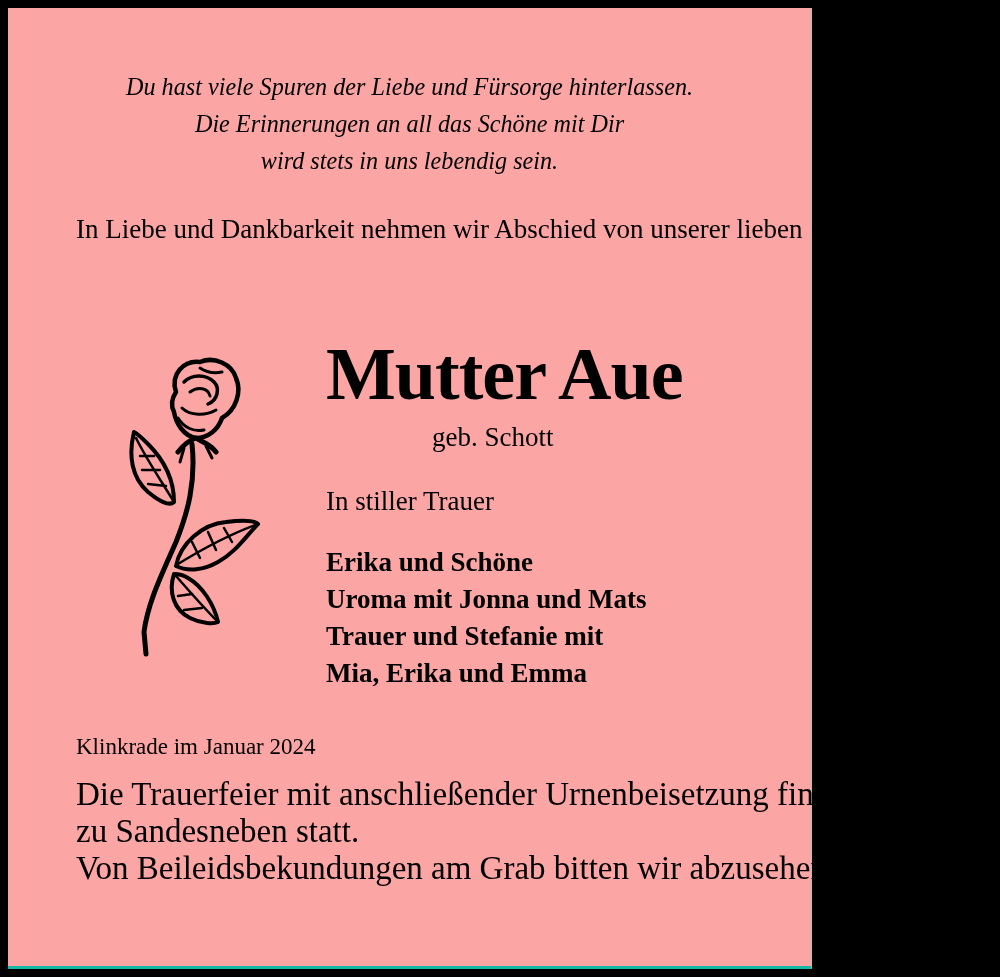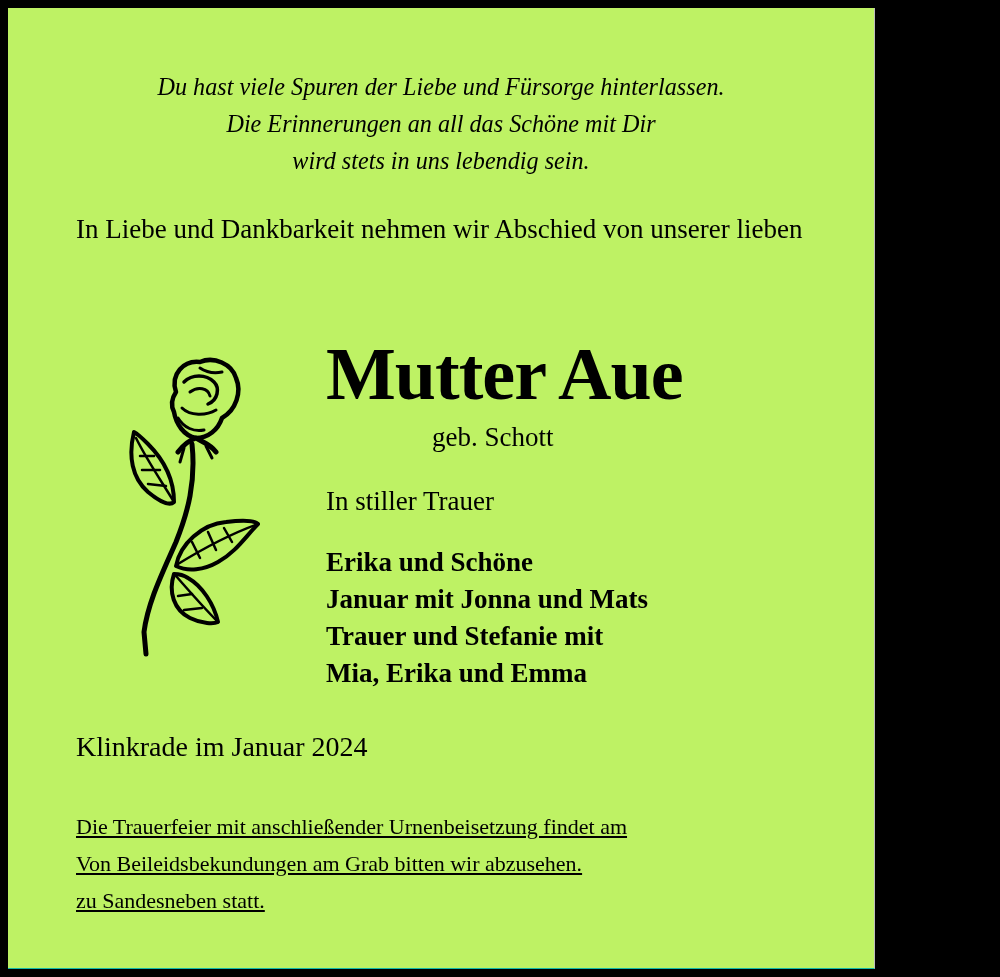--- a/index.html
+++ b/index.html
@@ -1,22 +1,22 @@
 <!DOCTYPE html>
 <html><head>
   <meta charset="utf-8">
   <style>
     html, body { margin: 0; padding: 0; background: #000; }
     body { width: 1000px; height: 977px; overflow: hidden; position: relative; }
     .card {
       position: absolute;
-      left: 8px; top: 8px; width: 867px; height: 961px;
-      background: #bef264;
+      left: 8px; top: 8px; width: 804px; height: 961px;
+      background: #fca5a5;
       border-right: 1px solid #bdbdbd;
-      border-bottom: 1px solid #14b8a6;
+      border-bottom: 3px solid #14b8a6;
       box-sizing: border-box;
       font-family: "Liberation Serif", "DejaVu Serif", serif;
       color: #000;
     }
     .abs { position: absolute; white-space: nowrap; }
     .poem {
       position: absolute; left: 0; right: 0; top: 60px;
       text-align: center; font-style: italic;
       font-size: 26px; line-height: 37px;
       transform: scaleX(0.93); transform-origin: center top;
@@ -38,25 +38,25 @@
     .mourning {
       left: 318px; top: 474px;
       font-size: 27px; line-height: 38px;
     }
     .family {
       left: 318px; top: 536px;
       font-weight: bold; font-size: 27px; line-height: 37px;
     }
     .place {
       left: 68px; top: 720px;
-      font-size: 28px; line-height: 38px;
+      font-size: 23px; line-height: 38px;
     }
     .details {
-      left: 68px; top: 800px;
-      font-size: 22px; line-height: 37px; text-decoration: underline;
+      left: 68px; top: 768px;
+      font-size: 33px; line-height: 37px;
     }
     .rose {
       position: absolute; left: 110px; top: 344px;
       width: 160px; height: 312px;
     }
   </style>
 </head>
 <body>
 
 <div class="card">
@@ -100,26 +100,26 @@
       <path d="M60 244 L74 242 M66 258 L84 256" stroke-width="2.5"></path>
     </g>
   </svg>
 
   <div class="abs name">Mutter Aue</div>
   <div class="abs mourning">In stiller Trauer</div>
   <div class="abs maiden">geb. Schott</div>
 
   <div class="abs family">
     <div>Erika und Schöne</div>
-    <div>Januar mit Jonna und Mats</div>
+    <div>Uroma mit Jonna und Mats</div>
     <div>Trauer und Stefanie mit</div>
     <div>Mia, Erika und Emma</div>
   </div>
 
   <div class="abs place">Klinkrade im Januar 2024</div>
 
   <div class="abs details">
     <div>Die Trauerfeier mit anschließender Urnenbeisetzung findet am</div>
+    <div>zu Sandesneben statt.</div>
     <div>Von Beileidsbekundungen am Grab bitten wir abzusehen.</div>
-    <div>zu Sandesneben statt.</div>
   </div>
 
 </div>
 
 </body></html>

